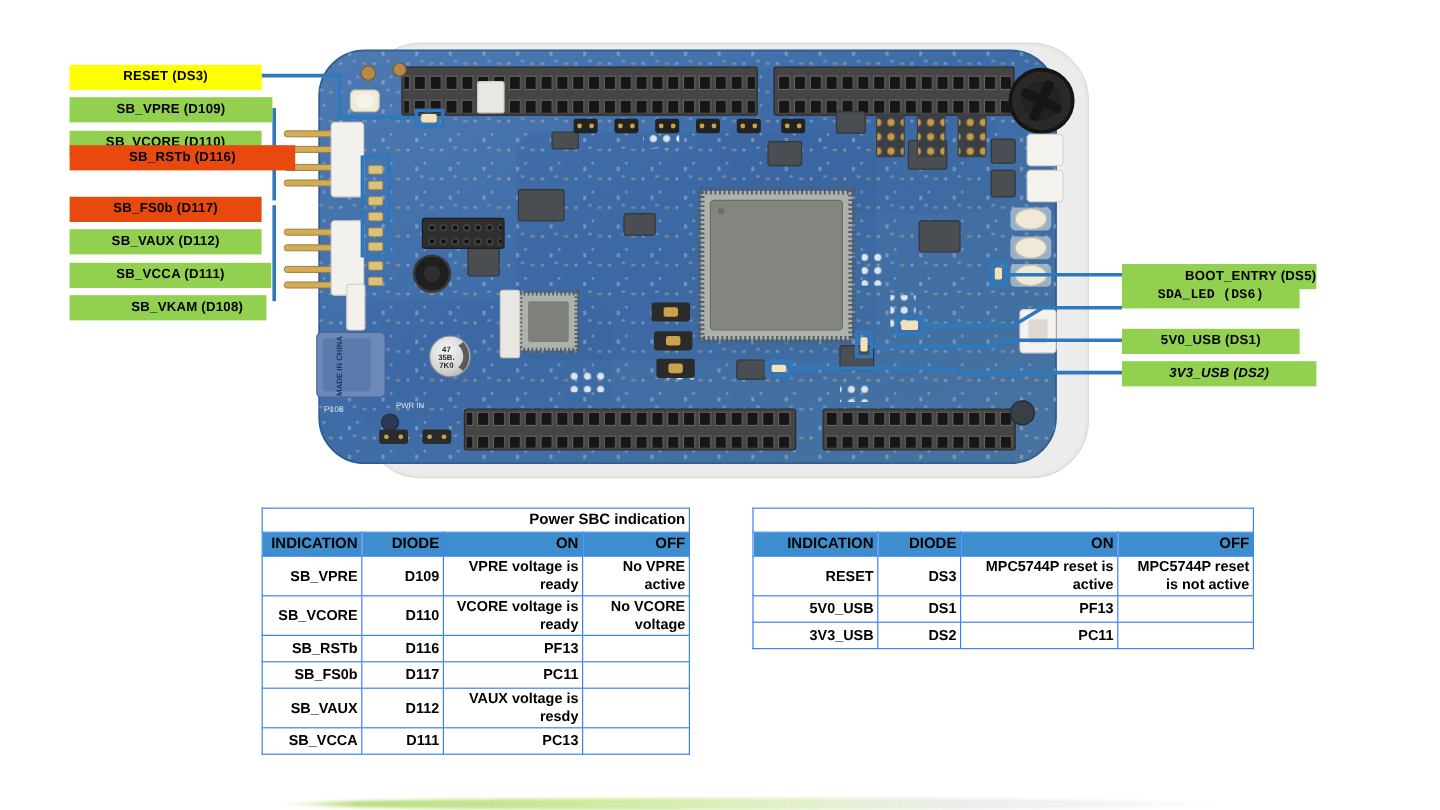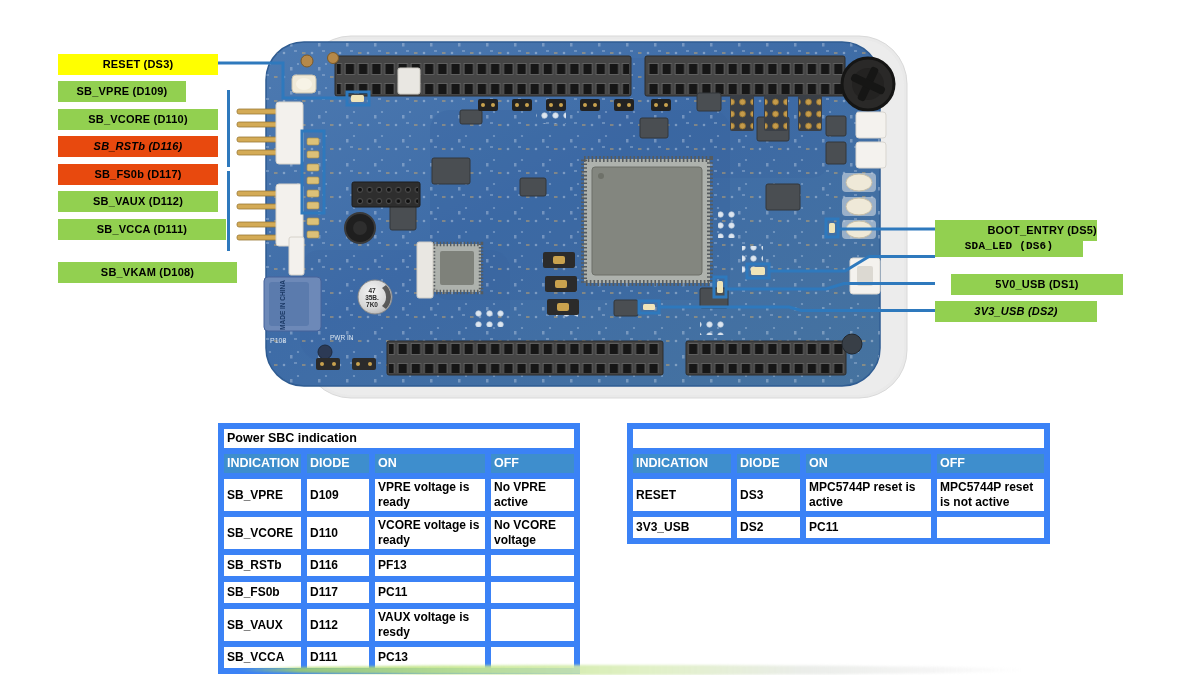--- a/index.html
+++ b/index.html
@@ -8,24 +8,24 @@
   .board-svg{position:absolute;left:0;top:0;}
   
   .callout-label{position:absolute;height:21px;line-height:21px;text-align:center;
     font-size:11px;font-weight:700;color:#000;letter-spacing:.2px;}
   .callout-label.yellow{background:var(--yellow,#ffff00);}
   .callout-label.green{background:var(--green,#92d050);}
   .callout-label.red{background:var(--red,#e8490e);}
   
   .ind-table{position:absolute;border-collapse:collapse;table-layout:fixed;background:#fff;
     font-size:12px;font-weight:700;color:#000;}
-  .ind-table th,.ind-table td{border:6px solid #3b82f6;padding:1px 3px;text-align:left;
+  .ind-table th,.ind-table td{border:1px solid #3b82f6;padding:1px 3px;text-align:right;
     vertical-align:middle;line-height:15px;overflow:hidden;}
   .ind-table .title-row th{height:17px;font-size:12.5px;background:#fff;}
-  .ind-table .head-row th{height:17px;background:var(--table_header_bg,#3e8ecd);color:#ffffff;font-size:12.5px;}
+  .ind-table .head-row th{height:17px;background:var(--table_header_bg,#3e8ecd);color:#000000;font-size:12.5px;}
   .ind-table tbody td{height:19px;}
   #tableLeft{left:218px;top:423px;width:356px;}
   #tableRight{left:627px;top:423px;width:417px;}
   .bottom-smear{position:absolute;left:235px;top:665px;width:790px;height:10px;border-radius:50%;
     filter:blur(1.2px);
     background:linear-gradient(90deg,rgba(181,220,110,0) 0%,rgba(168,214,96,.8) 8%,
       rgba(197,231,142,.9) 30%,rgba(219,238,188,.85) 52%,rgba(228,231,226,.75) 72%,
       rgba(234,234,234,.5) 88%,rgba(240,240,240,0) 100%);}
 </style>
 </head>
@@ -314,32 +314,32 @@
       <rect x="351" y="95" width="13" height="7" rx="1.5"></rect>
       <rect x="829" y="223" width="6" height="10" rx="1.5"></rect>
       <rect x="751" y="267" width="14" height="8" rx="1.5"></rect>
       <rect x="717" y="281" width="6" height="12" rx="1.5"></rect>
       <rect x="643" y="304" width="12" height="6" rx="1.5"></rect>
     </g>
   </svg>
 
   <div id="leftLabels">
       <div class="callout-label yellow" style="left: 58px; width: 160px; top: 54px;">RESET (DS3)</div>
-      <div class="callout-label green" style="left: 58px; width: 128px; top: 81px;">SB_VPRE (D109)</div>
+      <div class="callout-label green" style="left: 58px; width: 169px; top: 81px;">SB_VPRE (D109)</div>
       <div class="callout-label green" style="left: 58px; width: 160px; top: 109px;">SB_VCORE (D110)</div>
-      <div class="callout-label red" style="left: 58px; width: 160px; top: 136px; font-style: italic;">SB_RSTb (D116)</div>
+      <div class="callout-label red" style="left: 58px; width: 188px; top: 121px;">SB_RSTb (D116)</div>
       <div class="callout-label red" style="left: 58px; width: 160px; top: 164px;">SB_FS0b (D117)</div>
       <div class="callout-label green" style="left: 58px; width: 160px; top: 191px;">SB_VAUX (D112)</div>
       <div class="callout-label green" style="left: 58px; width: 168px; top: 219px;">SB_VCCA (D111)</div>
-      <div class="callout-label green" style="left: 58px; width: 179px; top: 262px;">SB_VKAM (D108)</div>
+      <div class="callout-label green" style="left: 58px; width: 132px; top: 246px; padding-left: 32px;">SB_VKAM (D108)</div>
     </div>
   <div id="rightLabels">
       <div class="callout-label green" style="left: 935px; width: 162px; top: 220px; text-align: right;">BOOT_ENTRY (DS5)</div>
       <div class="callout-label green" style="left: 935px; width: 148px; top: 236px; font-family: Liberation Mono, monospace;">SDA_LED (DS6)</div>
-      <div class="callout-label green" style="left: 935px; width: 172px; top: 274px; margin-left: 16px;">5V0_USB (DS1)</div>
+      <div class="callout-label green" style="left: 935px; width: 148px; top: 274px;">5V0_USB (DS1)</div>
       <div class="callout-label green" style="left: 935px; width: 162px; top: 301px; font-style: italic;">3V3_USB (DS2)</div>
     </div>
 
   <table class="ind-table" id="tableLeft">
     <colgroup>
         <col style="width:83px">
         <col style="width:68px">
         <col style="width:116px">
         <col style="width:89px">
       </colgroup>
@@ -413,20 +413,26 @@
         </tr>
     </thead>
     <tbody>
         <tr>
           <td>RESET</td>
           <td>DS3</td>
           <td>MPC5744P reset is active</td>
           <td>MPC5744P reset is not active</td>
         </tr>
         <tr>
+          <td>5V0_USB</td>
+          <td>DS1</td>
+          <td>PF13</td>
+          <td></td>
+        </tr>
+        <tr>
           <td>3V3_USB</td>
           <td>DS2</td>
           <td>PC11</td>
           <td></td>
         </tr>
       </tbody>
   </table>
 
   <div class="bottom-smear"></div>
 </div>

